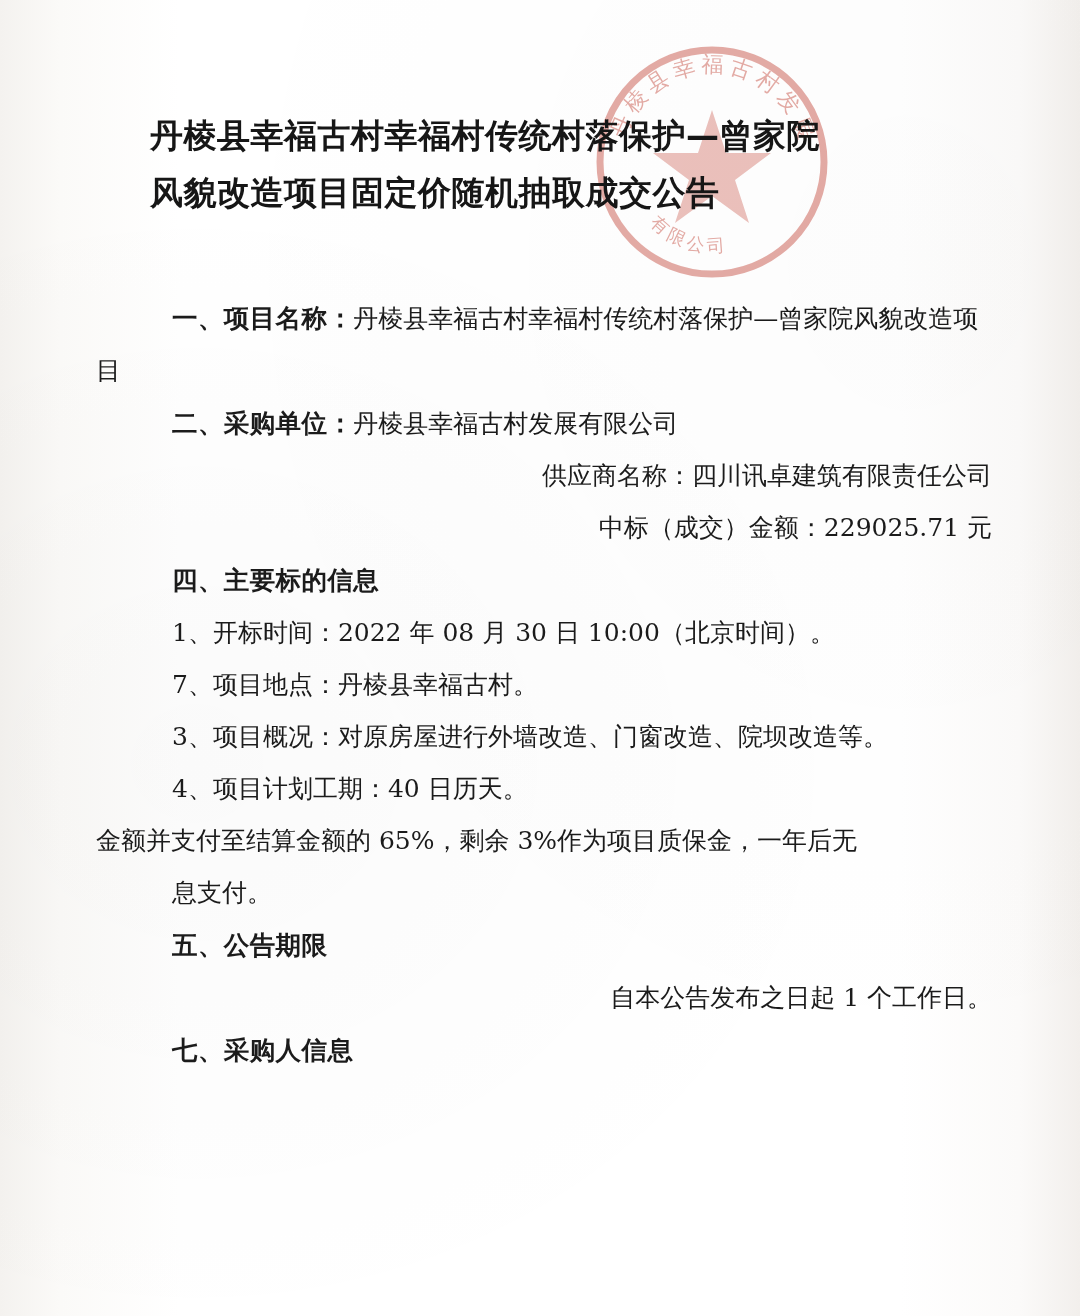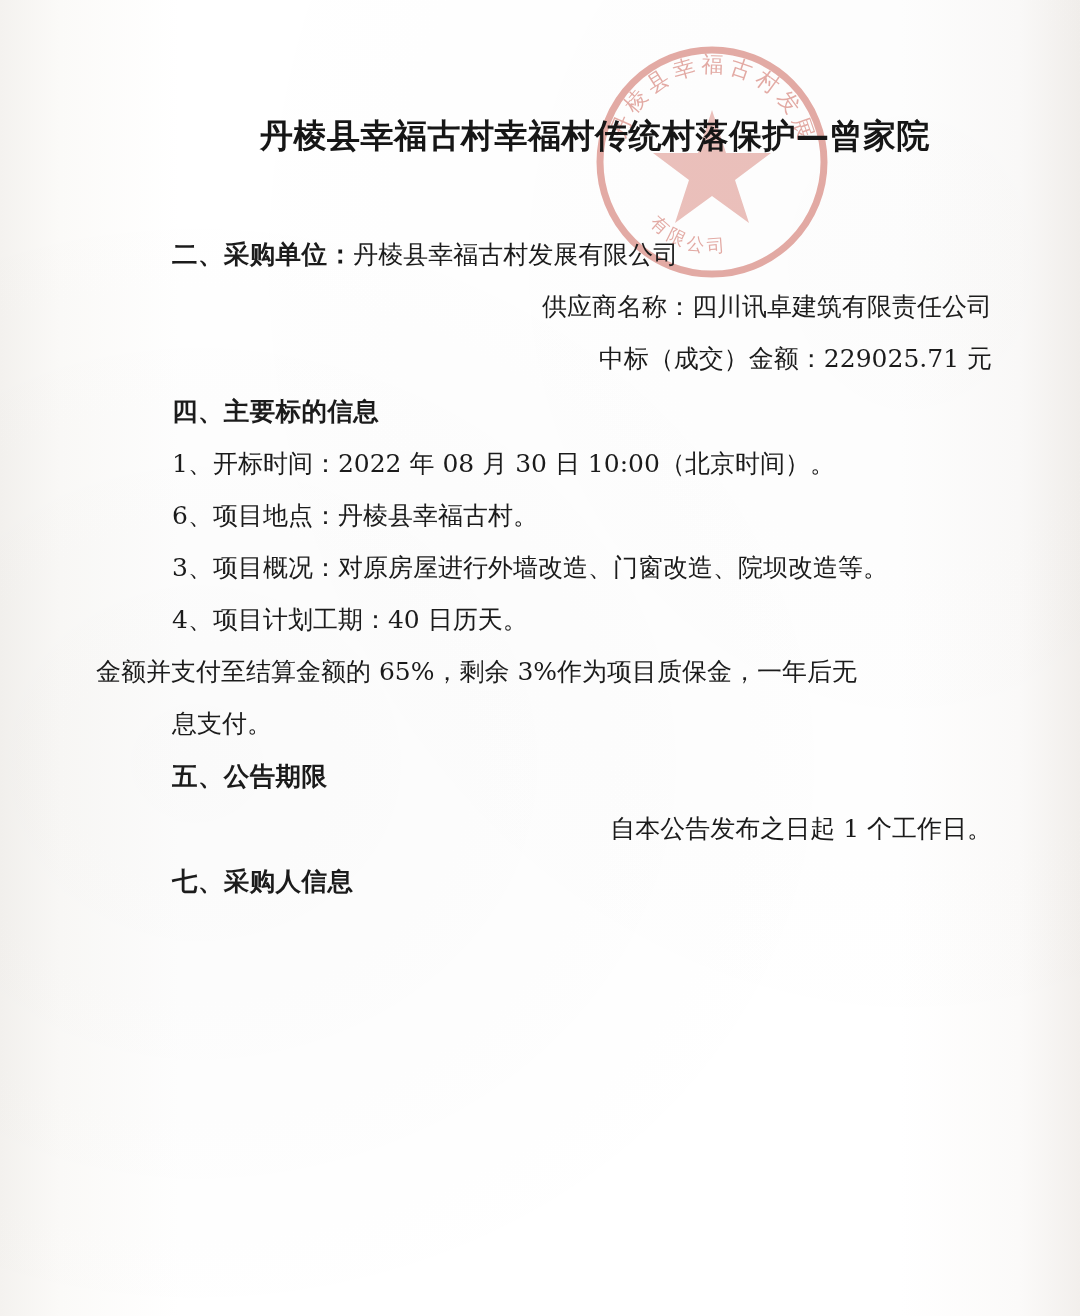--- a/index.html
+++ b/index.html
@@ -46,23 +46,23 @@
 
   .content {
     position: absolute;
     left: 0;
     top: 0;
     width: 1080px;
   }
 
   .doc-title {
     margin: 0;
-    padding: 1px 150px;
+    padding: 8px 150px;
     padding-top: 108px;
-    text-align: right;
+    text-align: left;
     font-weight: 700;
     font-size: 33px;
     line-height: 1.72;
     letter-spacing: 0.5px;
     font-family: "DejaVu Sans", "Liberation Sans", sans-serif;
     color: #161616;
     position: relative;
     z-index: 2;
   }
 
@@ -115,37 +115,41 @@
     <path id="sealArcBottom" d="M 44 150 A 82 82 0 0 0 204 150" fill="none"></path>
     <text font-family="DejaVu Serif, serif" font-size="18" fill="#c0392b" letter-spacing="4">
       <textPath href="#sealArcBottom" startOffset="18%">有限公司</textPath>
     </text>
   </svg>
 
   <div class="content">
 
     <h1 class="doc-title">
       <span>丹棱县幸福古村幸福村传统村落保护—曾家院</span><br>
+      <span>风貌改造项目固定价随机抽取成交公告</span>
     </h1>
 
     <div class="body-block">
 
+      <p class="para">
+        <span class="sec-head">一、项目名称：</span><span class="tail">丹棱县幸福古村幸福村传统村落保护—曾家院风貌改造项目</span>
+      </p>
 
       <p class="para">
         <span class="sec-head">二、采购单位：</span><span class="tail">丹棱县幸福古村发展有限公司</span>
       </p>
 
       <p class="sub2">供应商名称：四川讯卓建筑有限责任公司</p>
       <p class="sub2">中标（成交）金额：229025.71 元</p>
 
       <p class="para">
         <span class="sec-head">四、主要标的信息</span>
       </p>
       <p class="sub">1、开标时间：2022 年 08 月 30 日 10:00（北京时间）。</p>
-      <p class="sub">6、项目地点：丹棱县幸福古村。</p>
+      <p class="sub">7、项目地点：丹棱县幸福古村。</p>
       <p class="sub">3、项目概况：对原房屋进行外墙改造、门窗改造、院坝改造等。</p>
       <p class="sub">4、项目计划工期：40 日历天。</p>
       <p class="para flush">金额并支付至结算金额的 65%，剩余 3%作为项目质保金，一年后无</p>
       <p class="sub">息支付。</p>
 
       <p class="para">
         <span class="sec-head">五、公告期限</span>
       </p>
       <p class="sub2">自本公告发布之日起 1 个工作日。</p>
 

